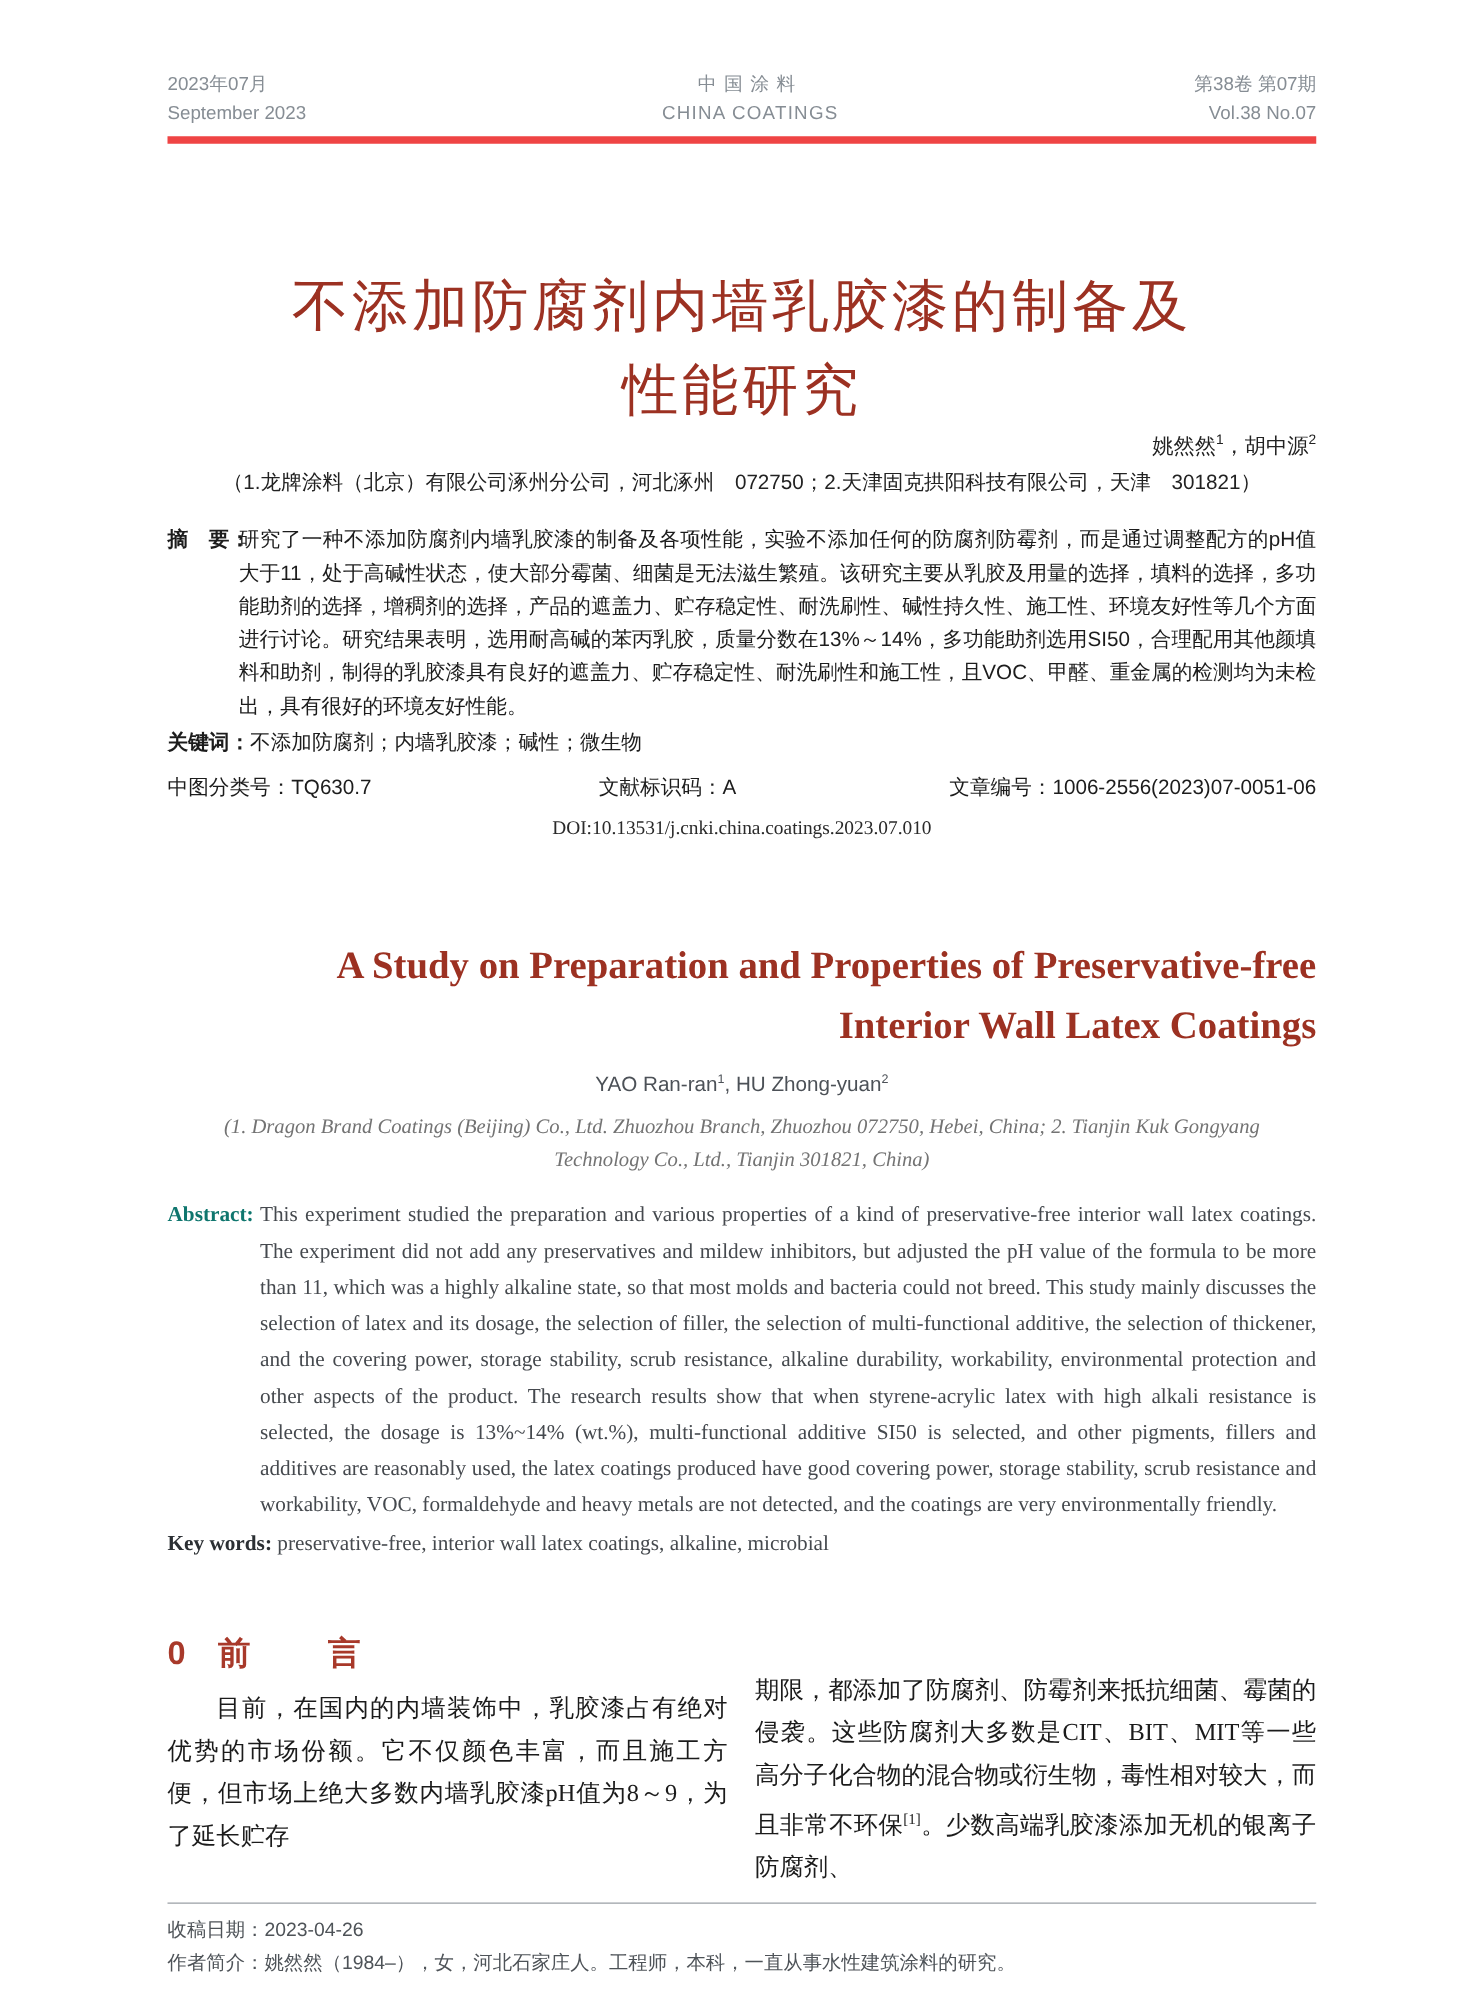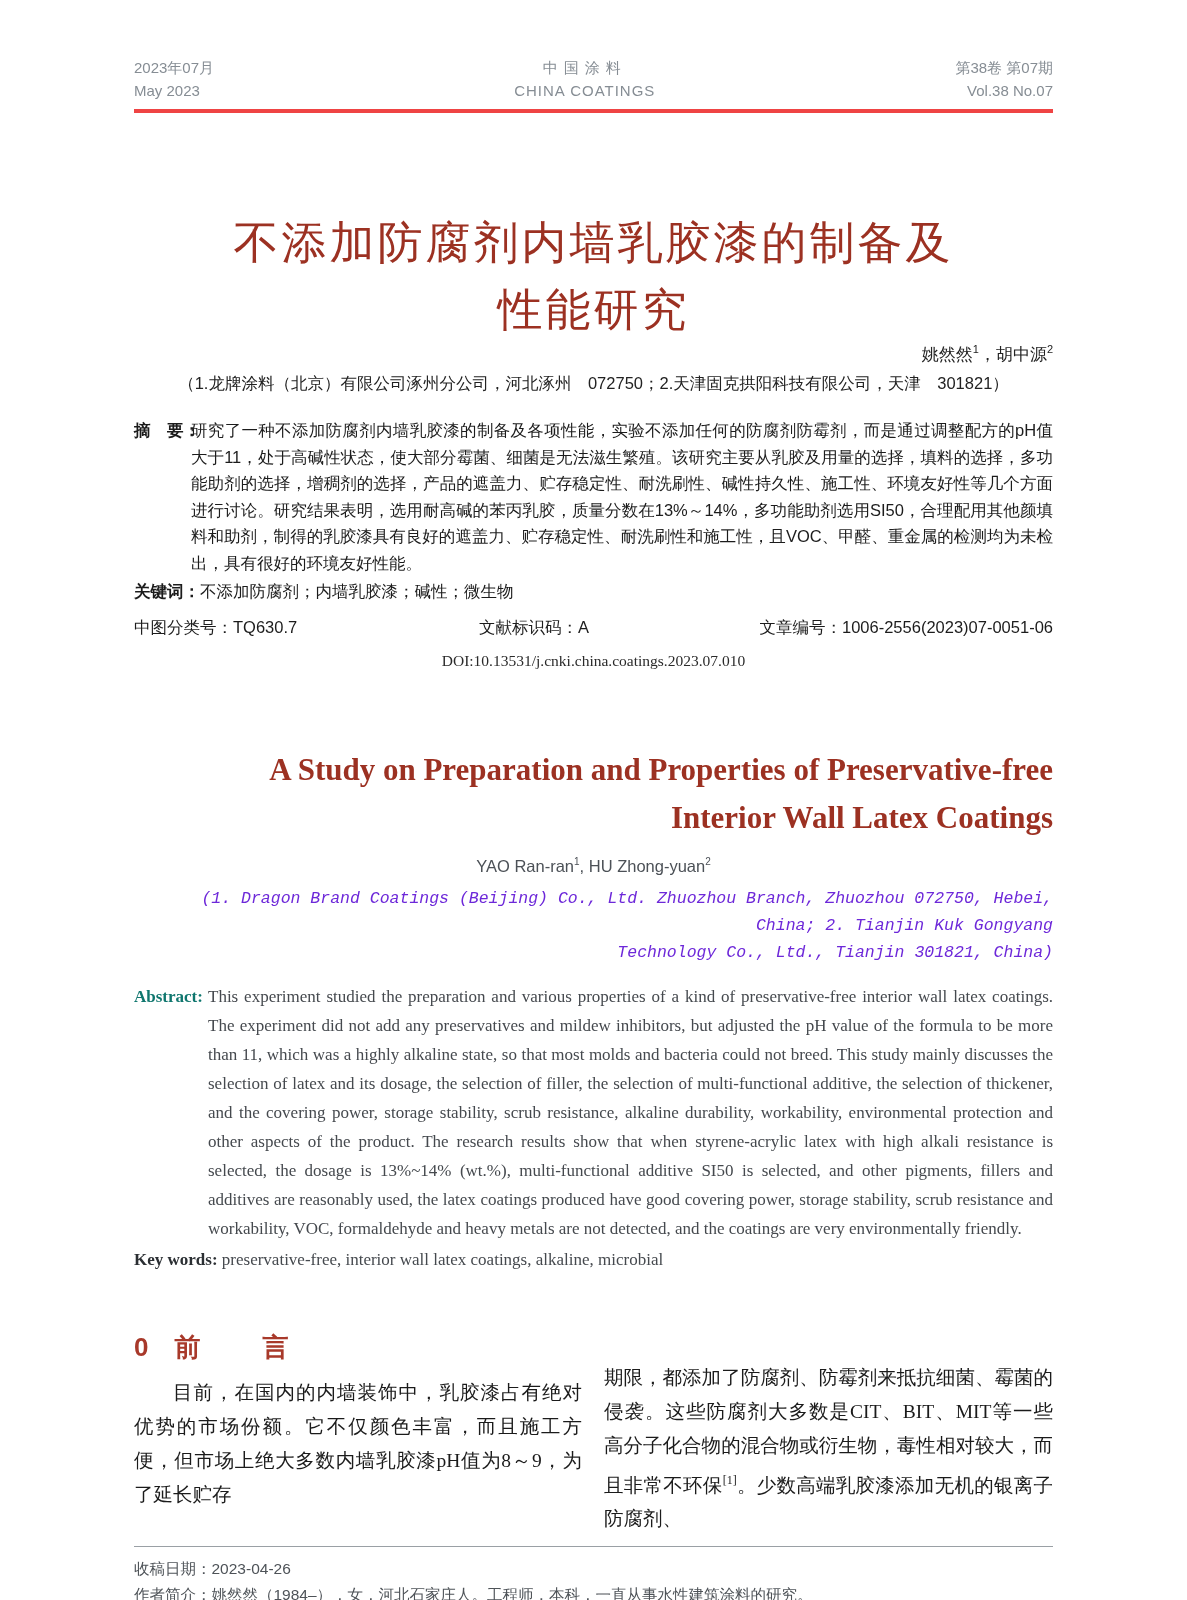--- a/index.html
+++ b/index.html
@@ -2,21 +2,21 @@
 <html><head>
 <meta charset="utf-8">
 <style>
   html,body{margin:0;padding:0;background:#ffffff;}
   body{width:1187px;height:1600px;position:relative;font-family:"Liberation Sans",sans-serif;color:#1d1d1d;}
   .page{position:relative;width:1187px;height:1600px;overflow:hidden;}
   .content{padding:56px 134px 0 134px;}
 
   
   .jheader{display:flex;justify-content:space-between;align-items:flex-end;
-    color:#868d94;font-size:15px;line-height:23px;border-bottom:4px solid #ef4444;padding-bottom:7px;}
+    color:#868d94;font-size:15px;line-height:23px;border-bottom:6px solid #ef4444;padding-bottom:7px;}
   .jheader .hcol{white-space:nowrap;}
   .jheader .hcenter{text-align:center;letter-spacing:6px;}
   .jheader .hcenter .en{letter-spacing:1px;}
   .jheader .hright{text-align:right;}
 
   
   .title-cn{margin-top:96px;text-align:center;font-weight:normal;color:#9c3122;
     font-size:45px;line-height:67px;letter-spacing:3px;font-family:"Liberation Sans",sans-serif;}
 
   .authors-cn{margin-top:0;text-align:right;font-size:17px;color:#222;}
@@ -34,22 +34,22 @@
   .meta-row .m1{width:345px;}
   .meta-row .m2{width:280px;}
   .meta-row .m3{flex:1;text-align:right;}
   .doi-line{margin-top:13px;font-size:15.5px;color:#2a2a2a;font-family:"Liberation Serif",serif;text-align:center;}
 
   
   .title-en{margin-top:76px;text-align:right;font-weight:bold;color:#9c3122;
     font-family:"Liberation Serif",serif;font-size:31px;line-height:48px;}
   .authors-en{margin-top:14px;text-align:center;font-size:16.5px;color:#4c5157;}
   .authors-en sup{font-size:10px;}
-  .affil-en{margin-top:9px;text-align:right;font-size:16.5px;line-height:27px;color:#6d28d9;
-    font-family:Liberation Mono, monospace;font-style:italic;}
+  .affil-en{margin-top:9px;text-align:center;font-size:16.5px;line-height:27px;color:#737373;
+    font-family:Liberation Serif, serif;font-style:italic;}
 
   
   .abstract-en{margin-top:16px;font-family:"Liberation Serif",serif;font-size:17px;line-height:29px;
     text-align:justify;color:#45494e;padding-left:74px;position:relative;}
   .abstract-en .ablabel{position:absolute;left:0;top:0;font-weight:bold;color:#0f766e;font-style:normal;}
   .keywords-en{margin-top:7px;font-family:"Liberation Serif",serif;font-size:17px;color:#45494e;}
   .keywords-en .kwlabel{font-weight:bold;color:#2b2f33;}
 
   
   .intro{margin-top:62px;display:flex;}
@@ -78,21 +78,21 @@
 </style>
 </head>
 <body>
 
 <div class="page">
   <div class="content">
 
     <div class="jheader">
       <div class="hcol hleft">
         <div>2023年07月</div>
-        <div>May 2023</div>
+        <div>September 2023</div>
       </div>
       <div class="hcol hcenter">
         <div>中国涂料</div>
         <div class="en">CHINA COATINGS</div>
       </div>
       <div class="hcol hright">
         <div>第38卷 第07期</div>
         <div>Vol.38  No.07</div>
       </div>
     </div>

